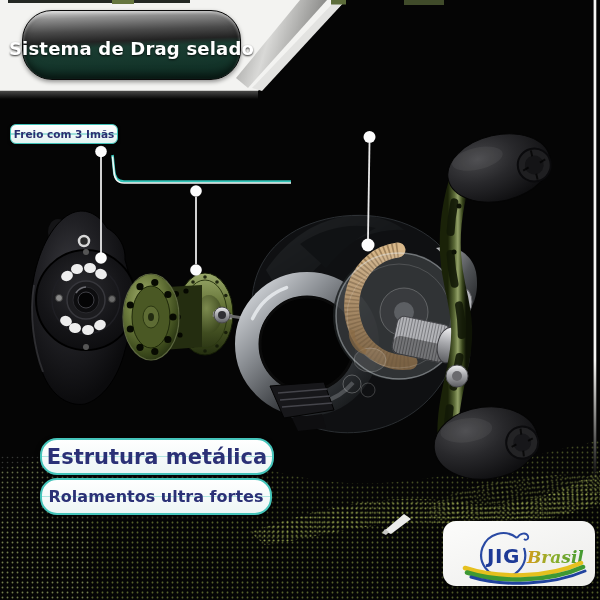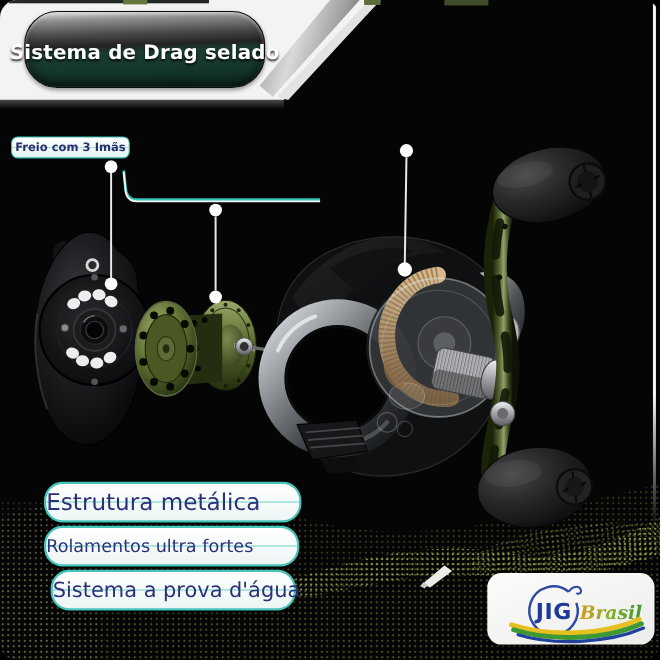--- a/index.html
+++ b/index.html
@@ -1,17 +1,17 @@
 <!DOCTYPE html>
 <html><head>
 <meta charset="utf-8">
 <style>
   html,body{margin:0;padding:0;background:#000;}
   #stage{position:relative;width:600px;height:600px;background:#050505;overflow:hidden;
-         font-family:"DejaVu Sans","Liberation Sans",sans-serif;border-radius:16px;}
+         font-family:"DejaVu Sans","Liberation Sans",sans-serif;}
   #scene{position:absolute;left:0;top:0;}
 
   
   .badge{position:absolute;left:22px;top:10px;width:217px;height:68px;border-radius:30px;
     background:linear-gradient(178deg,#e2e2e2 0%,#8f8f8f 12%,#4a4a4a 30%,#232323 44%,
                #1a3c31 52%,#16382d 70%,#0d2a21 100%);
     border:1px solid #0a0a0a;
     box-shadow:inset 0 2px 3px rgba(255,255,255,.45), inset 0 -4px 8px rgba(0,0,0,.6), 0 2px 4px rgba(0,0,0,.4);
     display:flex;align-items:center;justify-content:center;}
   .badge span{color:#ffffff;font-weight:bold;font-size:18px;letter-spacing:.2px;
@@ -25,21 +25,21 @@
     color:#2a3070;font-weight:bold;display:flex;align-items:center;justify-content:center;
     white-space:nowrap;box-shadow:0 1px 3px rgba(0,0,0,.5);}
   .cp1{left:10px;top:124px;width:106px;height:18px;font-size:10.5px;}
   .cp2{left:311px;top:106px;width:135px;height:21px;font-size:12px;border-radius:8px;}
 
   
   .feature{position:absolute;border:2px solid #45c4ba;border-radius:17px;
     background-color:#fdfefe;
     background-image:linear-gradient(to bottom,transparent 47%,rgba(90,205,195,.45) 47%,rgba(90,205,195,.45) 53%,transparent 53%),
                      linear-gradient(#ffffff,#edf6f5);
-    color:#2b3176;font-weight:normal;display:flex;align-items:center;justify-content:flex-start;
+    color:#2b3176;font-weight:bold;display:flex;align-items:center;justify-content:center;
     white-space:nowrap;box-shadow:0 2px 5px rgba(0,0,0,.55);}
   .f1{left:40px;top:438px;width:230px;height:33px;font-size:21px;}
   .f2{left:40px;top:478px;width:228px;height:33px;font-size:16px;}
   .f3{left:46px;top:518px;width:219px;height:33px;font-size:19px;}
 
   
   .logo-card{position:absolute;left:443px;top:521px;width:152px;height:65px;border-radius:13px;
     background:linear-gradient(160deg,#fcfcfb 0%,#ececea 100%);
     box-shadow:0 3px 9px rgba(0,0,0,.6);overflow:hidden;}
 </style>
@@ -330,23 +330,20 @@
   <div class="callout-pill cp1">
     <span>Freio com 3 Imãs</span>
   </div>
 
   <div class="feature f1">
     <span>Estrutura metálica</span>
   </div>
   <div class="feature f2">
     <span>Rolamentos ultra fortes</span>
   </div>
-  <div class="feature f3">
-    <span>Sistema a prova d'água</span>
-  </div>
 
   <div class="logo-card">
     <svg width="152" height="65" viewBox="0 0 152 65">
       <path d="M74,17 A22,22 0 1 0 81,27" fill="none" stroke="#2a4aa4" stroke-width="2.2"></path>
       <path d="M74,17 C77,12 83,11 85,15 C86,18 83,20 81,18" fill="none" stroke="#2a4aa4" stroke-width="1.8"></path>
       <text x="44" y="42" font-size="20" font-weight="bold" fill="#1e3a96" letter-spacing="0.5" font-family="DejaVu Sans, sans-serif">JIG</text>
       <text x="84" y="42" font-size="17" font-weight="bold" font-style="italic" fill="url(#brasilG)" font-family="DejaVu Serif, serif">Brasil</text>
       <path d="M22,47 C55,58 105,57 138,42" fill="none" stroke="#e5c01f" stroke-width="4.5" stroke-linecap="round"></path>
       <path d="M24,51.5 C57,62 107,61 140,46" fill="none" stroke="#3e9833" stroke-width="4.5" stroke-linecap="round"></path>
       <path d="M28,56 C60,66 110,64 142,50" fill="none" stroke="#20429e" stroke-width="3" stroke-linecap="round"></path>

